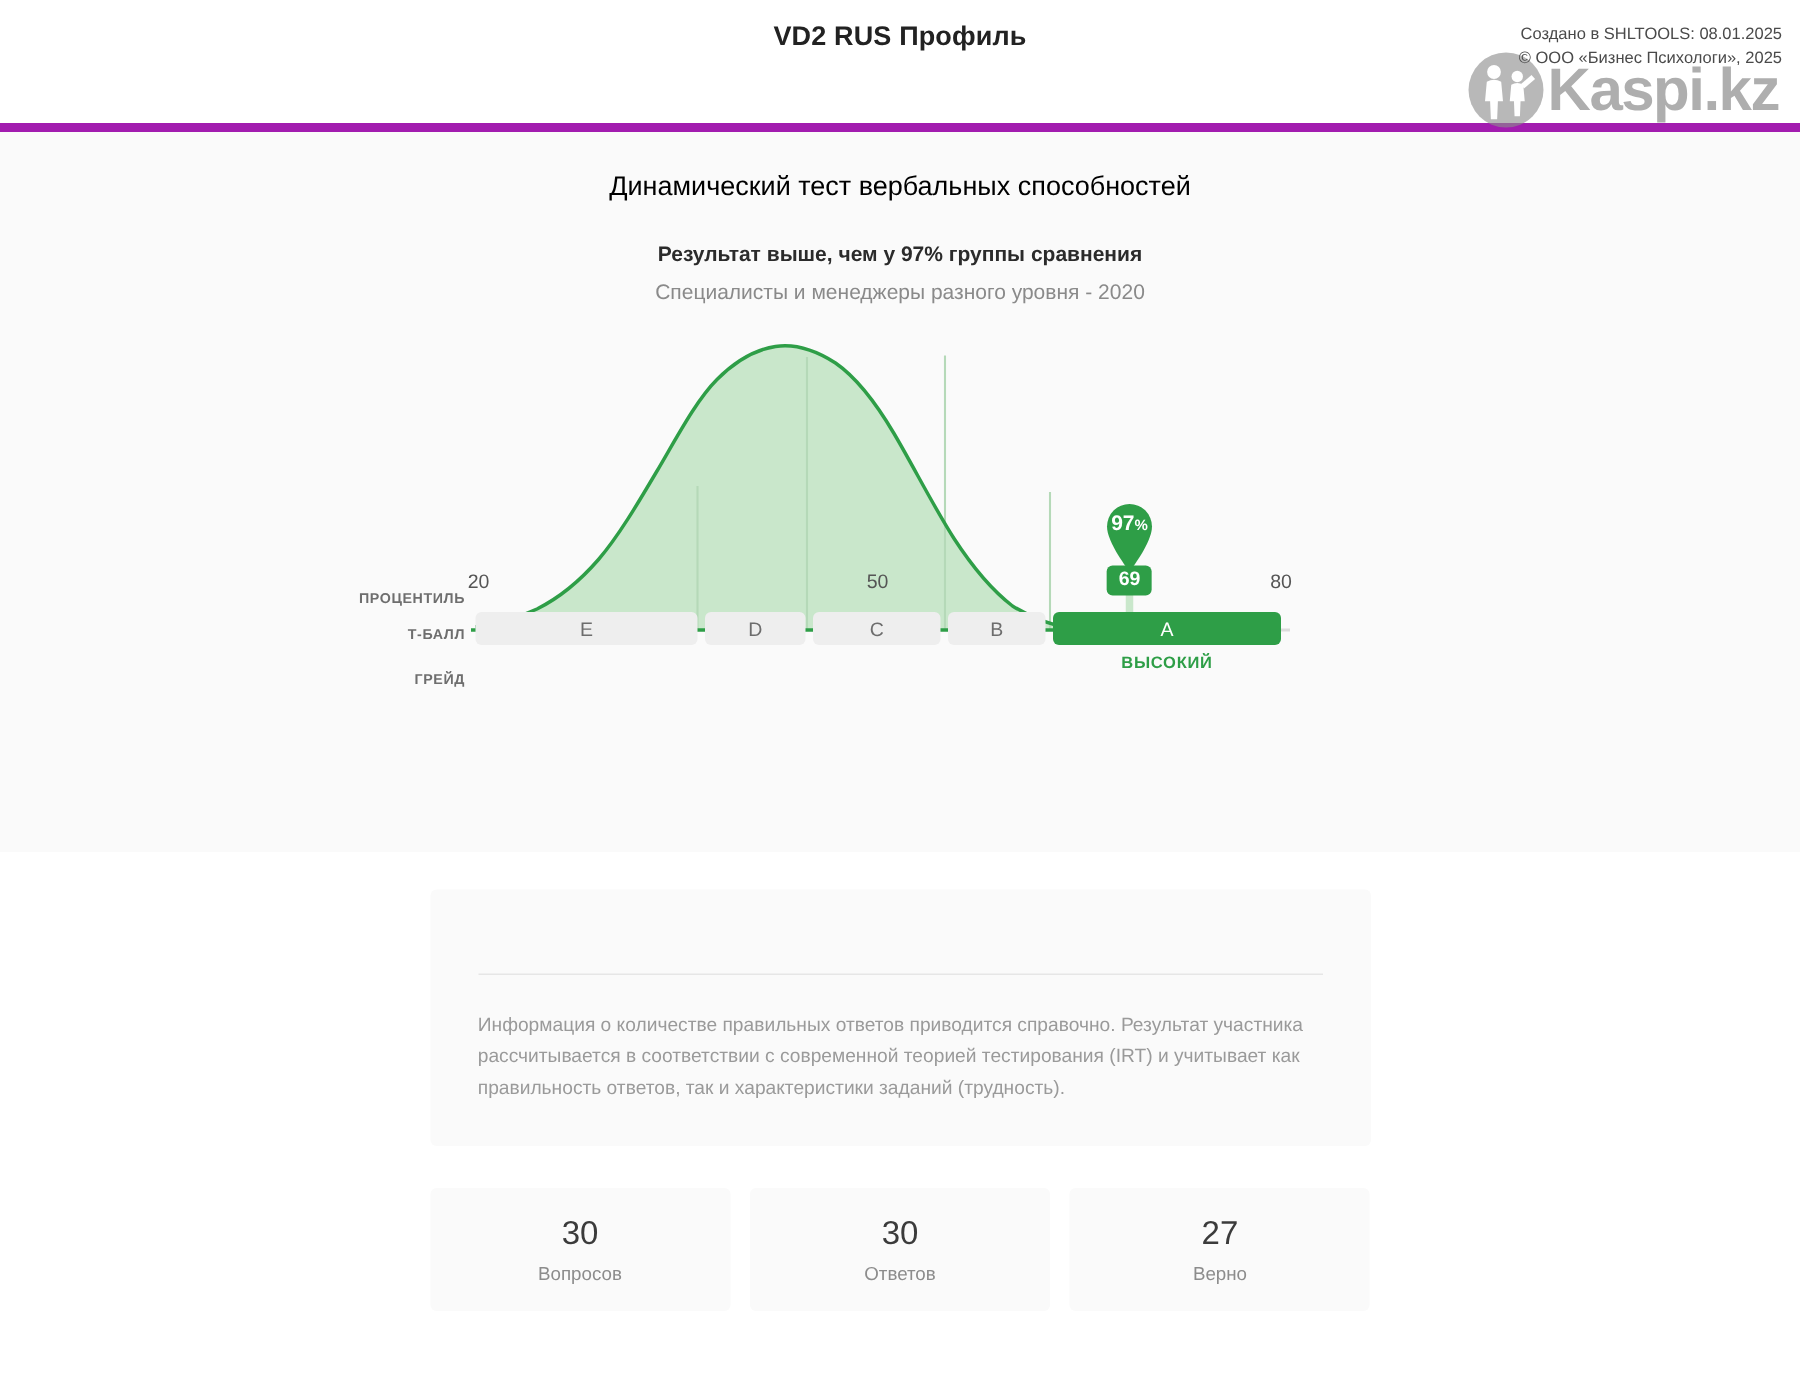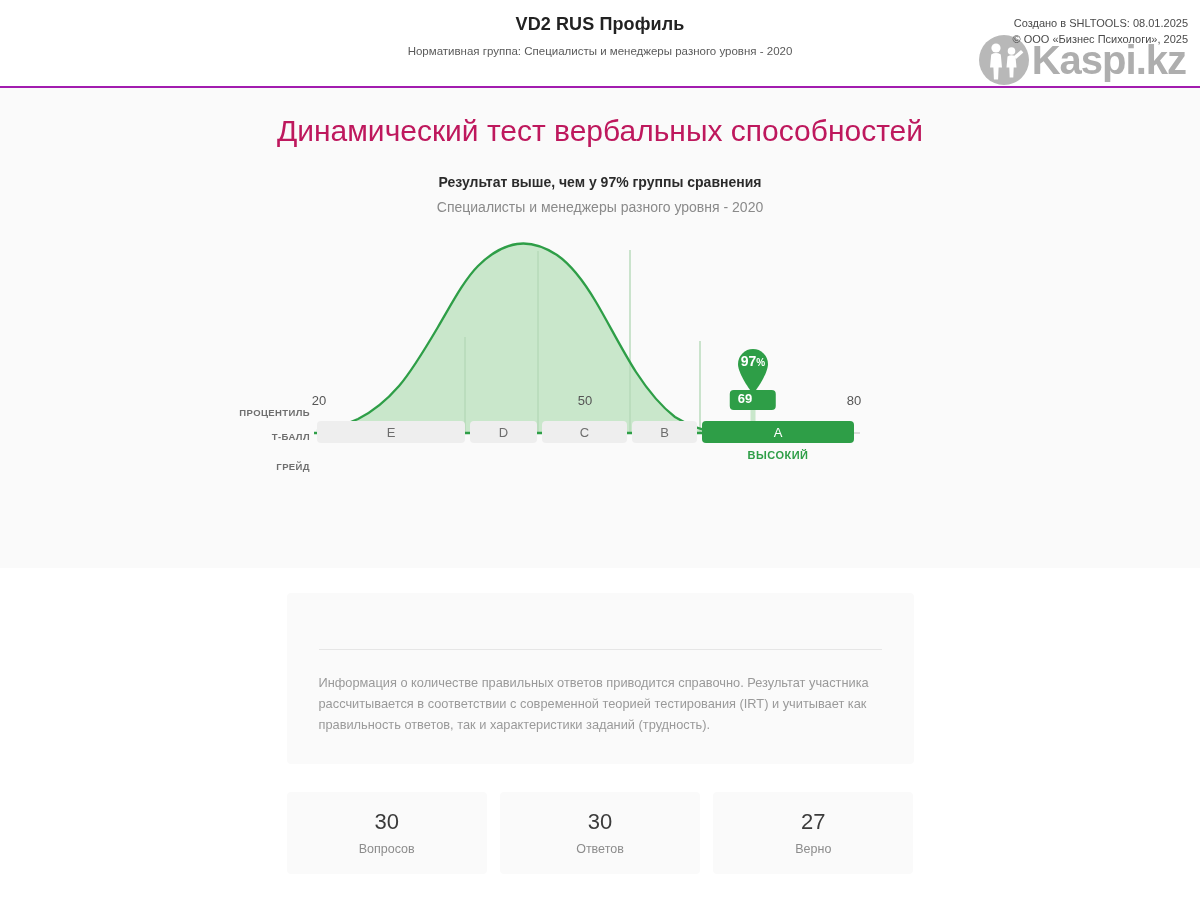--- a/index.html
+++ b/index.html
@@ -8,21 +8,21 @@
     font-family: "Liberation Sans", sans-serif;
     background: #ffffff;
     overflow: hidden;
   }
 
   
   .header {
     position: relative;
     height: 88px;
     background: #ffffff;
-    border-bottom: 2px solid #a21caf;
+    border-bottom: 6px solid #a21caf;
   }
   .header-center {
     position: absolute;
     left: 0; right: 0; top: 14px;
     text-align: center;
   }
   .header-title {
     font-size: 18px;
     font-weight: bold;
     color: #222222;
@@ -65,22 +65,22 @@
 
   
   .chart-section {
     position: relative;
     height: 480px;
     background: #fafafa;
   }
   .chart-heading {
     padding-top: 26px;
     text-align: center;
-    font-size: 30px;
-    color: #be185d;
+    font-size: 18px;
+    color: #000000;
     font-weight: normal;
   }
   .chart-sub1 {
     margin-top: 26px;
     text-align: center;
     font-size: 14px;
     font-weight: bold;
     color: #2b2b2b;
   }
   .chart-sub2 {
@@ -124,21 +124,21 @@
   }
 
   .score-badge {
     position: absolute;
     top: 157px;
     transform: translateX(-50%);
     background: #2e9e47;
     color: #ffffff;
     font-size: 13px;
     font-weight: bold;
-    padding: 2px 24px 3px 8px;
+    padding: 2px 8px 3px 8px;
     border-radius: 4px;
     line-height: 1.15;
   }
 
   
   .pin {
     position: absolute;
     width: 42px; height: 52px;
   }
   .pin-label {
@@ -230,21 +230,20 @@
     font-size: 12.5px;
     color: #8c8c8c;
   }
 </style>
 </head>
 <body>
 
 <div class="header">
   <div class="header-center">
     <div class="header-title">VD2 RUS Профиль</div>
-    <div class="header-subtitle">Нормативная группа: Специалисты и менеджеры разного уровня - 2020</div>
   </div>
 
   <div class="header-right">
     <div>Создано в SHLTOOLS: 08.01.2025</div>
     <div>© ООО «Бизнес Психологи», 2025</div>
   </div>
 
   <div class="watermark">
     <svg class="wm-logo" viewBox="0 0 52 52">
       <circle cx="26" cy="26" r="25" fill="#8d8d8d"></circle>

